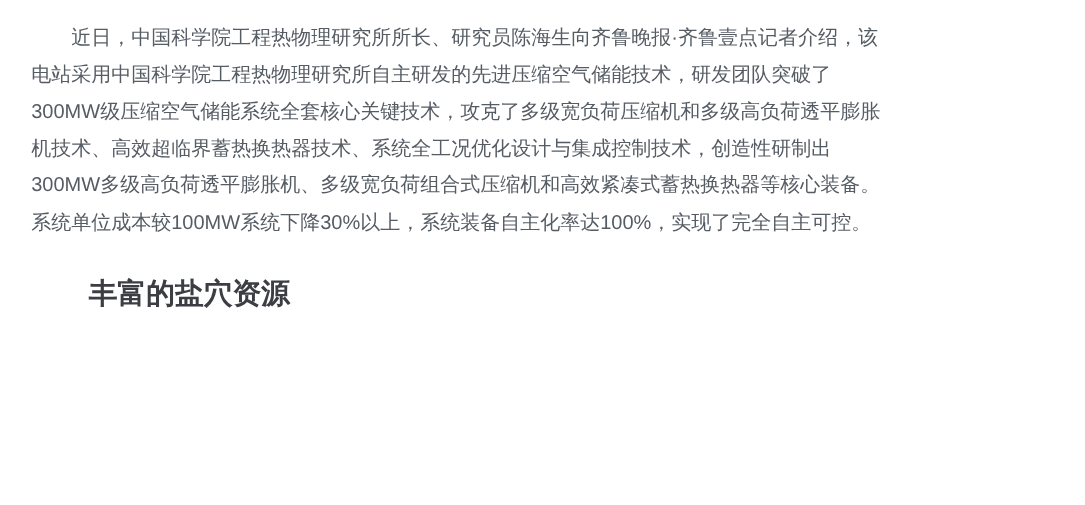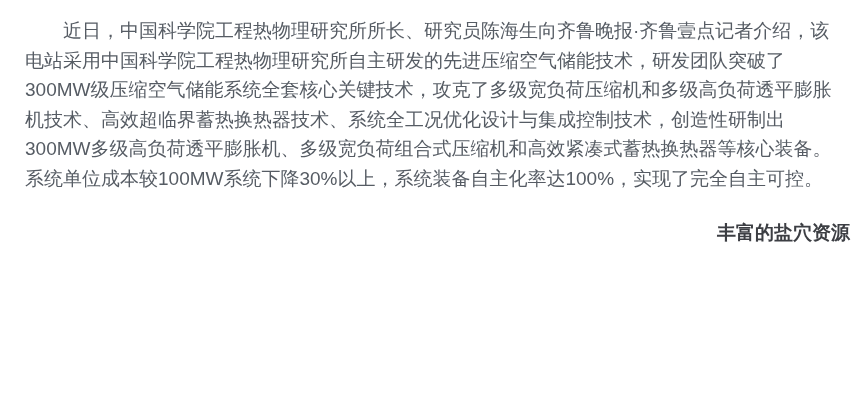--- a/index.html
+++ b/index.html
@@ -13,38 +13,37 @@
     overflow: hidden;
     font-family: "Liberation Sans", "DejaVu Sans", sans-serif;
   }
   .article-content {
     box-sizing: border-box;
     width: 868px;
     padding: 16px 18px 0 25px;
   }
   .para {
     margin: 0 0 19px 0;
-    font-size: 19px;
+    font-size: 16px;
     line-height: 29.5px;
     color: var(--body-color, #565c64);
     text-indent: 2em;
     white-space: pre-line;
     letter-spacing: 0;
     text-align: left;
   }
   .section-heading {
     margin: 27px 0 0 0;
-    font-size: 19px;
+    font-size: 23px;
     line-height: 29.5px;
     font-weight: 700;
     color: var(--heading-color, #3c3e43);
-    text-align: right;
+    text-align: left;
     text-indent: 2em; 
     white-space: pre-line;
-    font-family: Liberation Mono, monospace;
   }
 </style>
 </head>
 <body>
 
 <div class="article-content">
   <p class="para">近日，中国科学院工程热物理研究所所长、研究员陈海生向齐鲁晚报·齐鲁壹点记者介绍，该
 电站采用中国科学院工程热物理研究所自主研发的先进压缩空气储能技术，研发团队突破了
 300MW级压缩空气储能系统全套核心关键技术，攻克了多级宽负荷压缩机和多级高负荷透平膨胀
 机技术、高效超临界蓄热换热器技术、系统全工况优化设计与集成控制技术，创造性研制出

